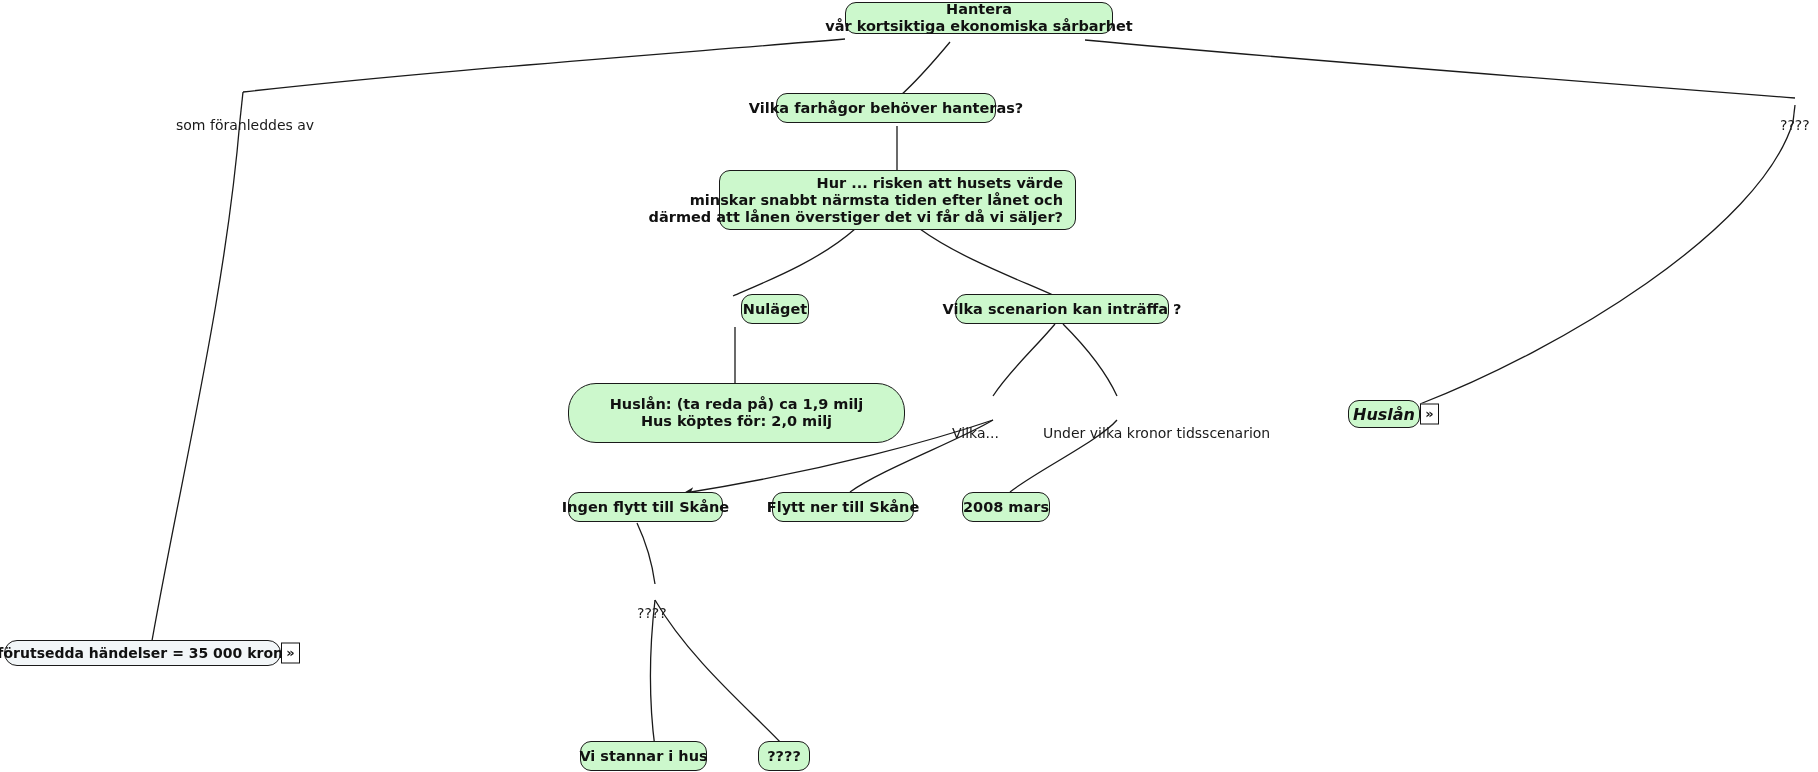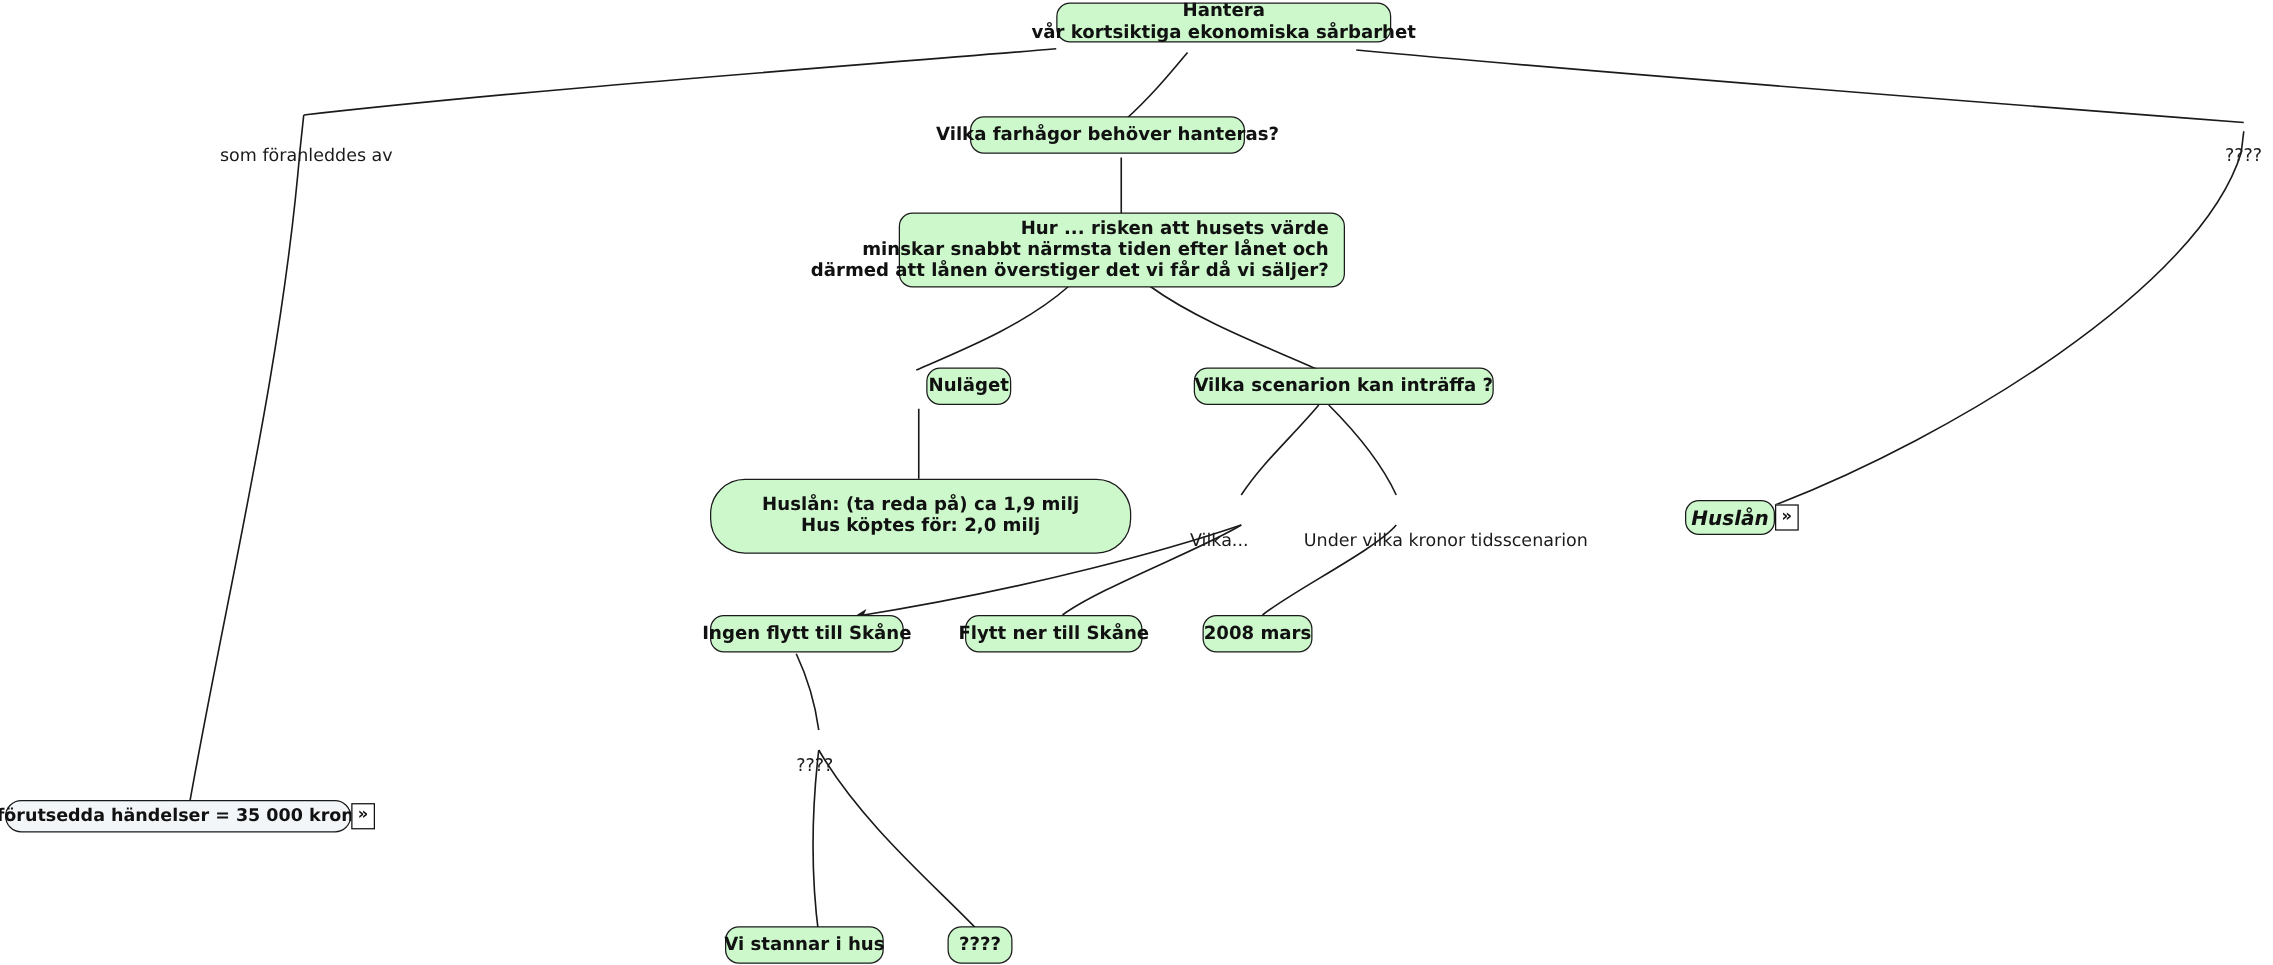--- a/index.html
+++ b/index.html
@@ -148,21 +148,21 @@
   <div class="node" style="left:719px; top:170px; width:357px; height:60px;align-items:flex-end;">
     <span class="line">Hur ... risken att husets värde</span>
     <span class="line">minskar snabbt närmsta tiden efter lånet och</span>
     <span class="line">därmed att lånen överstiger det vi får då vi säljer?</span>
   </div>
 
   <div class="node" style="left:701px; top:294px; width:68px; height:30px;margin-left:40px;">
     <span class="line">Nuläget</span>
   </div>
 
-  <div class="node" style="left:955px; top:294px; width:240px; height:30px;">
+  <div class="node" style="left:955px; top:294px; width:214px; height:30px;">
     <span class="line">Vilka scenarion kan inträffa ?</span>
   </div>
 
   <div class="node" style="left:568px; top:383px; width:337px; height:60px;border-radius:28px;">
     <span class="line">Huslån: (ta reda på) ca 1,9 milj</span>
     <span class="line">Hus köptes för: 2,0  milj</span>
   </div>
 
   <div class="node" style="left:568px; top:492px; width:155px; height:30px;">
     <span class="line">Ingen flytt till Skåne</span>

